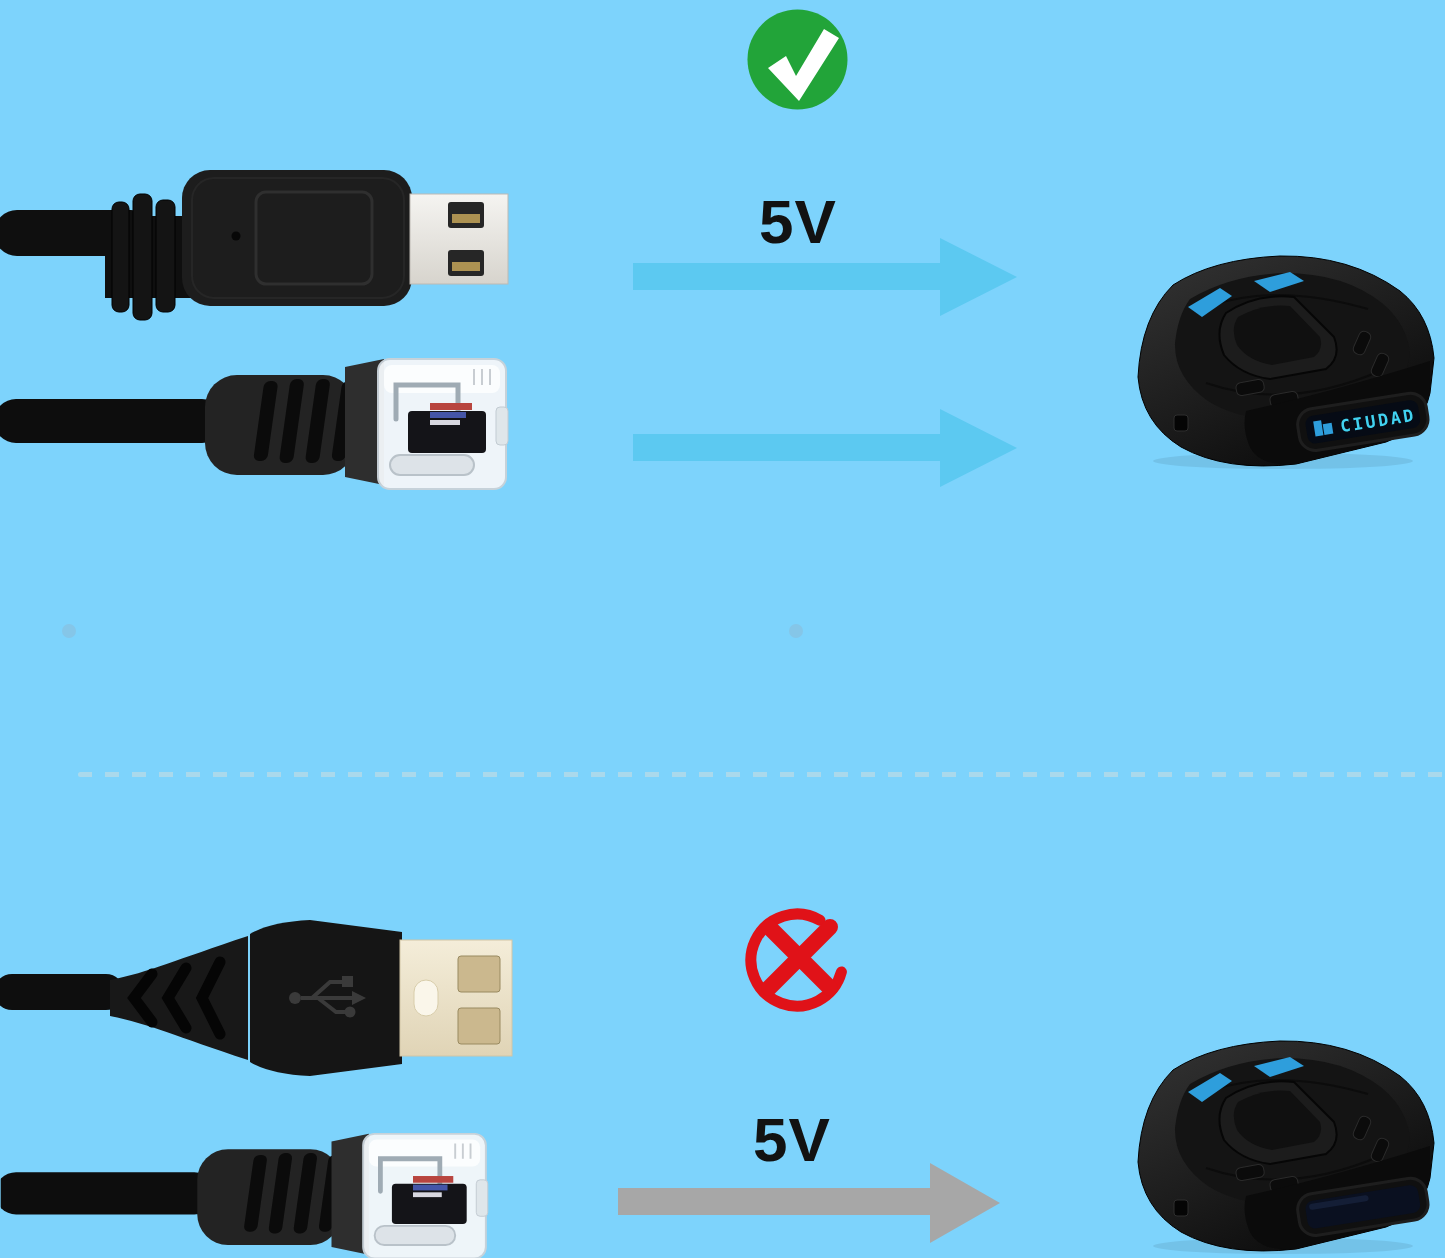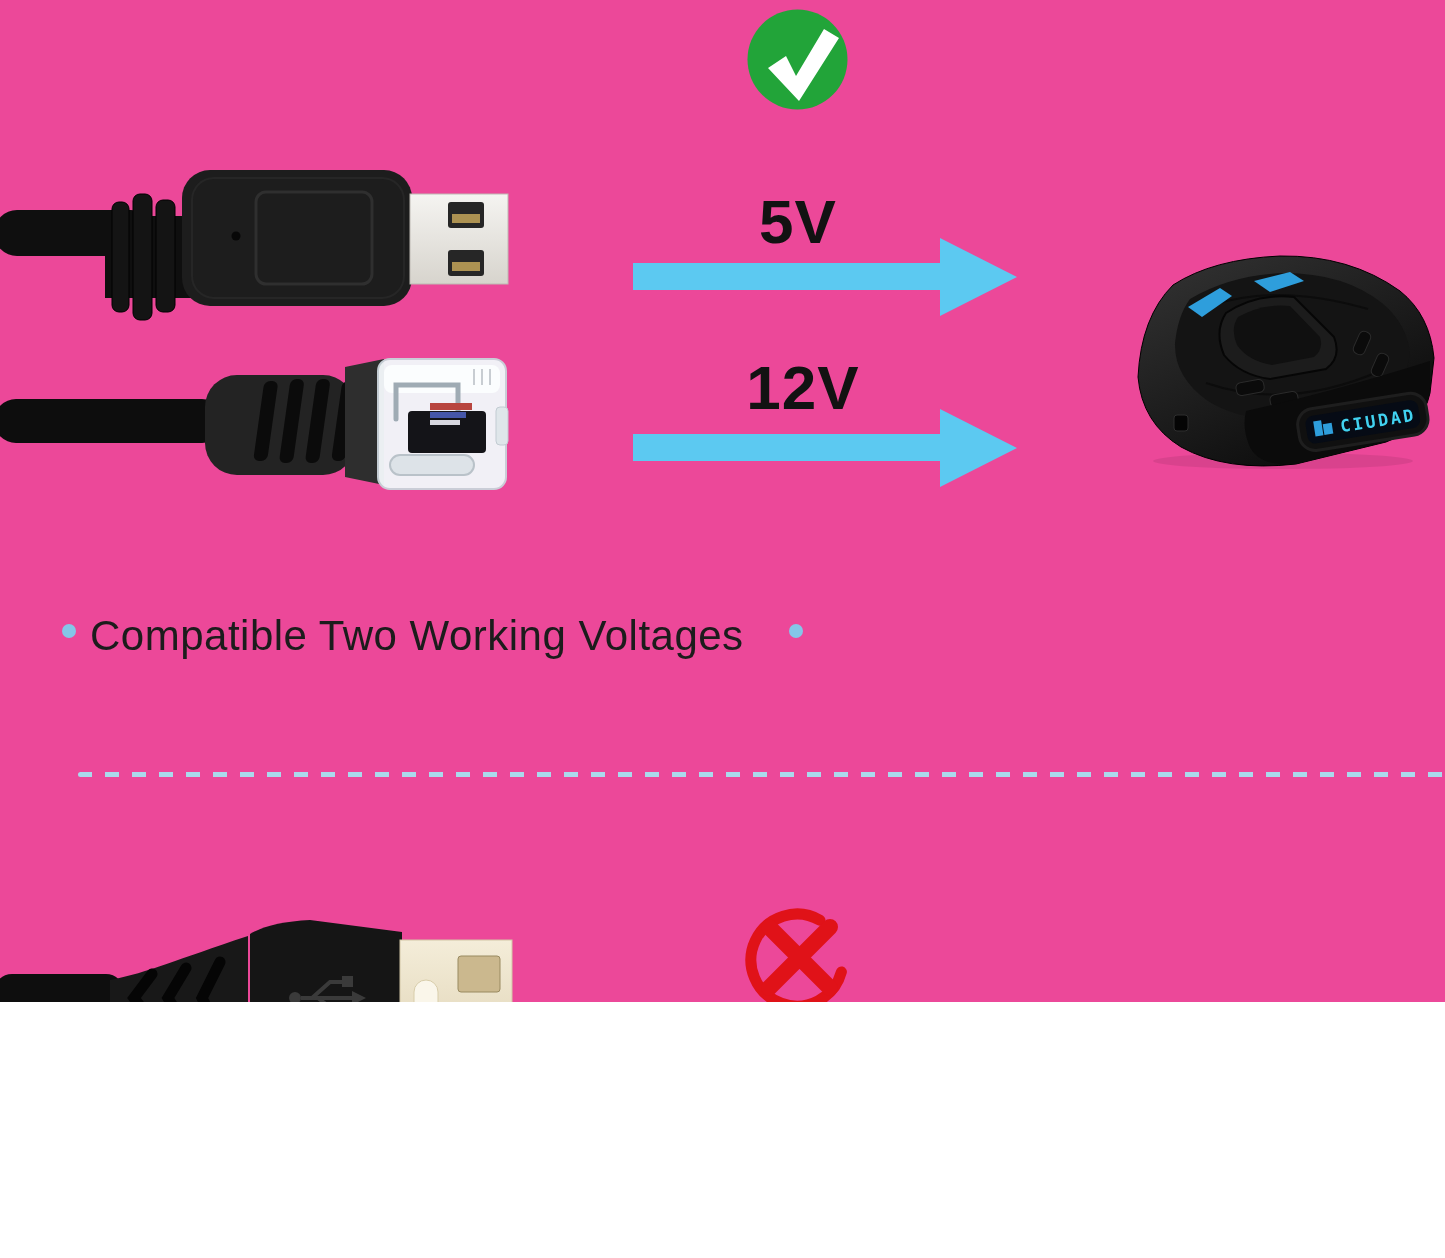--- a/index.html
+++ b/index.html
@@ -1,16 +1,16 @@
 <!DOCTYPE html>
 <html style="--check-green: #22a439; --cross-red: #e01218; --arrow-blue: #5cc9f1; --arrow-gray: #a7a7a7; --bullet-blue: #85c6e8; --divider-blue: #aad9ec; --display-cyan: #41d2f0; --accent-blue: #2e9edc;"><head>
 <meta charset="utf-8">
 <style>
   html,body{margin:0;padding:0;background:#fff;}
-  .canvas{position:relative;width:1445px;height:1002px;background:#ec4899;overflow:hidden;
+  .canvas{position:relative;width:1445px;height:1258px;background:#7dd3fc;overflow:hidden;
           font-family:"Liberation Sans", sans-serif;}
   .abs{position:absolute;}
   .voltage{font-size:62px;font-weight:bold;color:#121212;transform:translateX(-50%);
            letter-spacing:1px;white-space:nowrap;}
   .feature-text{font-size:42px;color:#1c1c1c;white-space:nowrap;letter-spacing:.5px;}
   .dot{width:14px;height:14px;border-radius:50%;background:var(--bullet-blue,#85c6e8);}
   .divider{height:5px;border-radius:3px;
            background:repeating-linear-gradient(90deg,var(--divider-blue,#aad9ec) 0 14px,transparent 14px 27px);}
   .arrowblue{fill:var(--arrow-blue,#5cc9f1);}
   .arrowgray{fill:var(--arrow-gray,#a7a7a7);}
@@ -108,39 +108,37 @@
 
   <svg class="abs" style="left:0;top:355px" width="520" height="170" viewBox="0 0 520 170">
     <use href="#rj11"></use>
   </svg>
 
   <div class="abs voltage" style="left:798px;top:186px">5V</div>
   <svg class="abs" style="left:633px;top:235px" width="386" height="84" viewBox="0 0 386 84">
     <polygon class="arrowblue" points="0,28 307,28 307,3 384,42 307,81 307,55 0,55"></polygon>
   </svg>
 
-  <div class="abs voltage" style="left:803px;top:352px">12V</div>
   <svg class="abs" style="left:633px;top:406px" width="386" height="84" viewBox="0 0 386 84">
     <polygon class="arrowblue" points="0,28 307,28 307,3 384,42 307,81 307,55 0,55"></polygon>
   </svg>
 
   <svg class="abs" style="left:1118px;top:243px" width="322" height="228" viewBox="0 0 322 228">
     <use href="#det-body"></use>
     <g transform="rotate(-9 244 180)">
       <rect x="188" y="165" width="114" height="28" rx="8" fill="#060b15"></rect>
       <g>
         <rect x="196" y="171" width="8" height="15" class="accentfill"></rect>
         <rect x="205" y="175" width="9" height="11" class="accentfill"></rect>
       </g>
       <text x="222" y="186" class="disp-text">CIUDAD</text>
     </g>
   </svg>
 
   <div class="abs dot" style="left:62px;top:624px"></div>
-  <div class="abs feature-text" style="left:90px;top:612px">Compatible Two Working Voltages</div>
   <div class="abs dot" style="left:789px;top:624px"></div>
 
   <div class="abs divider" style="left:78px;top:772px;width:1366px"></div>
 
   <svg class="abs" style="left:0;top:888px" width="520" height="220" viewBox="0 0 520 220">
     <rect x="-6" y="86" width="130" height="36" rx="18" fill="#0e0e0e"></rect>
     <path d="M110,92 C150,84 175,72 248,48 L248,172 C175,148 150,136 110,128 Z" fill="#181818"></path>
     <g fill="none" stroke="#050505" stroke-width="11" stroke-linecap="round">
       <path d="M152,86 L134,110 L152,134"></path>
       <path d="M186,80 L168,110 L186,140"></path>

